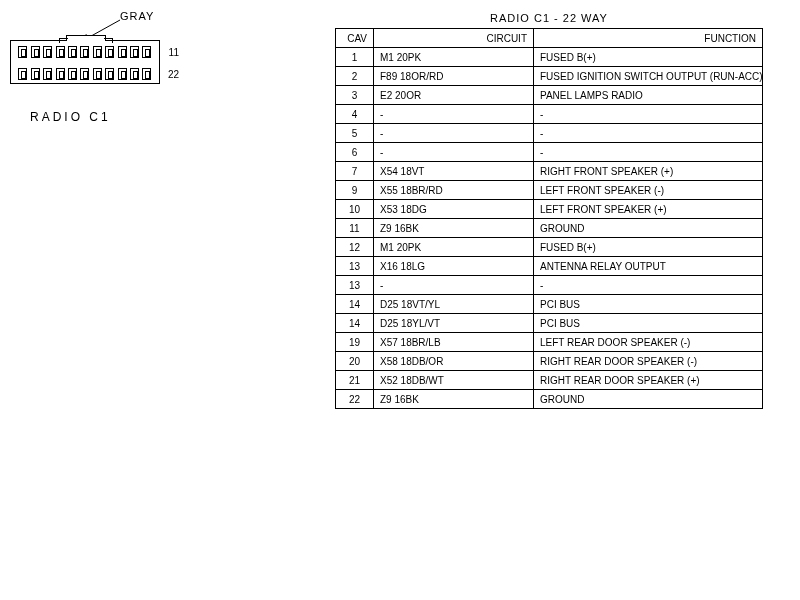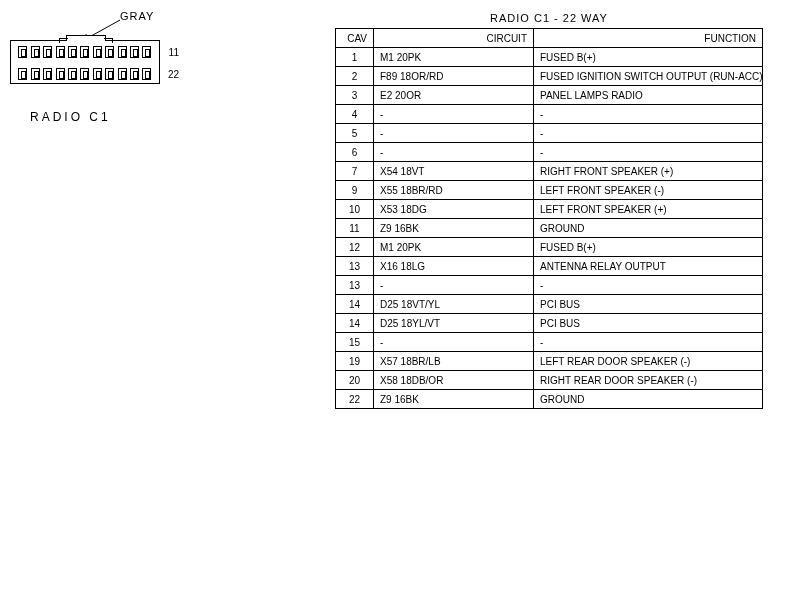--- a/index.html
+++ b/index.html
@@ -276,34 +276,34 @@
           <td class="cav-cell">14</td>
           <td>D25 18VT/YL</td>
           <td>PCI BUS</td>
         </tr>
         <tr>
           <td class="cav-cell">14</td>
           <td>D25 18YL/VT</td>
           <td>PCI BUS</td>
         </tr>
         <tr>
-          <td class="cav-cell">15</td>
-          <td>-</td>
-          <td>-</td>
-        </tr>
-        <tr>
           <td class="cav-cell">19</td>
           <td>X57 18BR/LB</td>
           <td>LEFT REAR DOOR SPEAKER (-)</td>
         </tr>
         <tr>
           <td class="cav-cell">20</td>
           <td>X58 18DB/OR</td>
           <td>RIGHT REAR DOOR SPEAKER (-)</td>
         </tr>
         <tr>
+          <td class="cav-cell">21</td>
+          <td>X52 18DB/WT</td>
+          <td>RIGHT REAR DOOR SPEAKER (+)</td>
+        </tr>
+        <tr>
           <td class="cav-cell">22</td>
           <td>Z9 16BK</td>
           <td>GROUND</td>
         </tr>
       </tbody>
   </table>
 </div>
 
 </body></html>

